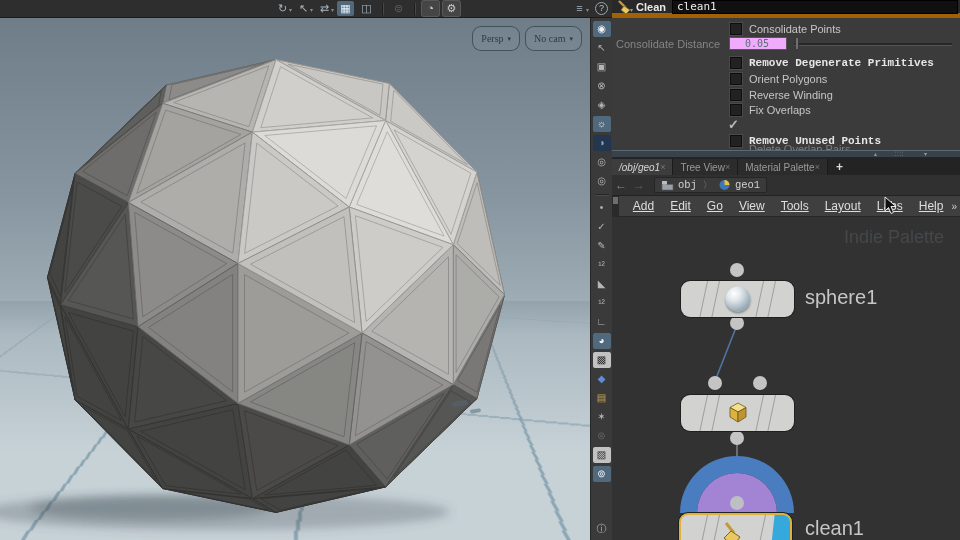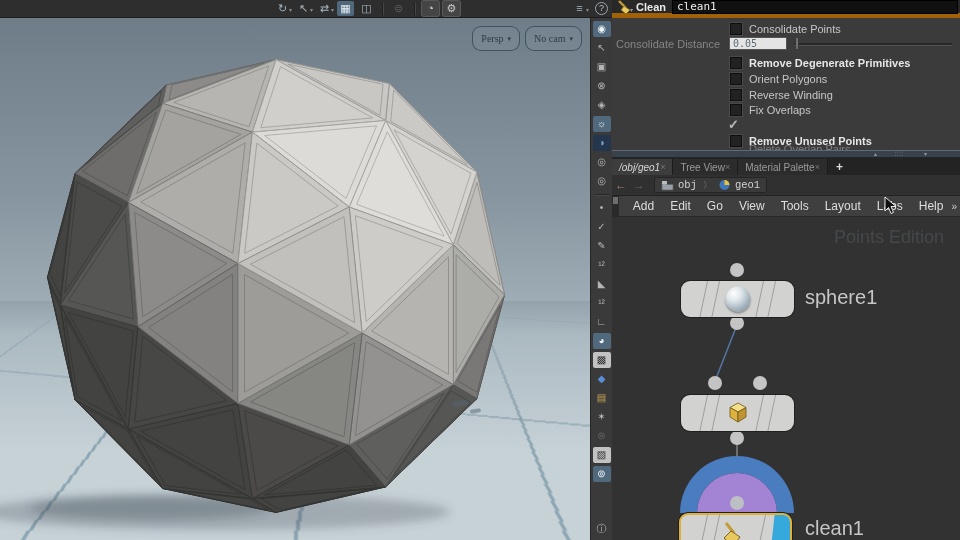--- a/index.html
+++ b/index.html
@@ -62,26 +62,26 @@
   #param-header .ntype { color:#e9e9e9; font-weight:bold; font-size:11px; margin:0 6px 0 3px; }
   .name-field { flex:1; height:14px; margin-right:2px; background:#101010; border:1px solid #000;
     color:#ececec; font-family:"DejaVu Sans Mono",monospace; font-size:11px; line-height:12px; padding:0 4px; }
   .hdr-caret { font-size:6px; color:#999; margin-left:-3px; align-self:flex-end; }
 
   #param-body { position:absolute; left:0; top:18px; width:348px; height:132px; background:#3b3b3b; }
   .prow { position:absolute; left:0; width:348px; height:14px; }
   .pcheck { position:absolute; left:118px; top:1px; width:12px; height:12px; background:#222;
     border:1px solid #0e0e0e; box-shadow:0 0 0 1px #4a4a4a; }
   .plab { position:absolute; left:137px; top:1px; font-size:11px; color:#c6c6c6; white-space:nowrap; }
-  .plab.b { font-weight:bold; color:#e6e6e6; }
+  .plab.b { font-weight:bold; color:#e6e6e6;font-family:Liberation Mono, monospace; }
   .plab.dis { color:#7e7e7e;margin-top:24px; }
   .plab-left { position:absolute; left:0; top:1px; width:108px; text-align:right; font-size:11px; color:#858585; }
-  .pfield { position:absolute; left:117px; top:0; width:58px; height:13px; background:#e5e5e5;
+  .pfield { position:absolute; left:117px; top:0; width:58px; height:13px; background:#f0abfc;
     border:1px solid #555; color:#5d6e77; font-family:"DejaVu Sans Mono",monospace; font-size:10px;
-    line-height:11px; padding:0 3px; }
+    line-height:11px; padding:0 15px; }
   .pslider { position:absolute; left:182px; top:6px; width:158px; height:2px; background:#272727;
     box-shadow:0 1px 0 #555; }
   .phandle { position:absolute; left:183px; top:0px; width:4px; height:13px; background:#6f6f6f;
     border:1px solid #3a3a3a; }
   .pcheckmark { position:absolute; left:116px; top:-1px; color:#b9b9b9; font-size:13px; font-weight:bold; }
 
   #pane-split { position:absolute; left:0; top:150px; width:348px; height:8px; background:#39424b;
     border-top:1px solid #5c6a75; border-bottom:1px solid #20262b; }
   #pane-split .g { position:absolute; top:0; font-size:6px; color:#8d98a1; line-height:7px; }
 
@@ -98,21 +98,21 @@
   .nav-arrow { font-size:12px; margin:0 3px; }
   .chipwrap { display:flex; align-items:center; background:#3a3a3a; border:1px solid #252525;
     border-radius:2px; height:16px; margin-left:6px; padding:0 6px; gap:4px; }
   .chipwrap .lbl { font-size:10.5px; color:#d2d2d2;font-family:Liberation Mono, monospace; }
   .chipsep { color:#8a8a8a; font-size:9px; margin:0 2px; }
 
   #menu-bar { position:absolute; left:0; top:196px; width:348px; height:21px; background:#3f3f3f;
     border-bottom:1px solid #272727; display:flex; align-items:center; }
   .menu-grip { width:7px; height:21px; background:#2a2a2a; margin-right:6px; position:relative; }
   .menu-grip::before { content:""; position:absolute; left:1px; top:1px; width:5px; height:7px; background:#6e6e6e; }
-  .mitem { font-size:12px; color:#dedede; padding:0 8px; }
+  .mitem { font-size:12px; color:#dedede; padding:0 8px;text-decoration:underline; }
   .moverflow { margin-left:auto; margin-right:3px; color:#cfcfcf; font-size:10px; }
 
   
   #network { position:absolute; left:0; top:217px; width:348px; height:323px; background:#323232; overflow:hidden; }
   #watermark { position:absolute; right:16px; top:10px; font-size:18px; color:#45484b; }
   #net-svg { position:absolute; left:0; top:0; }
   .node { position:absolute; width:113px; height:36px; background:#d2d2d0; border-radius:9px;
     box-shadow:0 0 0 1px #202020; overflow:hidden; }
   .node .stripe { position:absolute; top:-3px; width:1px; height:44px; background:#a09f9d; transform:rotate(12deg); }
   .node .nicon { position:absolute; left:50%; top:50%; transform:translate(-50%,-50%); }
@@ -425,21 +425,21 @@
         <span class="mitem">Go</span>
         <span class="mitem">View</span>
         <span class="mitem">Tools</span>
         <span class="mitem">Layout</span>
         <span class="mitem">Labs</span>
         <span class="mitem">Help</span>
         <span class="moverflow">»</span>
       </div>
 
     <div id="network">
-      <div id="watermark">Points Edition</div>
+      <div id="watermark">Indie Palette</div>
       <svg id="net-svg" width="348" height="323">
         <line x1="125" y1="108" x2="103" y2="164" stroke="#51749f" stroke-width="1.6"></line>
         <line x1="125" y1="223" x2="125" y2="284" stroke="#7d7d7d" stroke-width="1.6"></line>
         <path d="M 68 296 A 57 57 0 0 1 182 296 L 165 296 A 40 40 0 0 0 85 296 Z" fill="#4a7cc0"></path>
         <path d="M 85 296 A 40 40 0 0 1 165 296 Z" fill="#a383d4"></path>
         <circle cx="125" cy="53" r="7" fill="#c4c4c4"></circle>
         <circle cx="125" cy="106" r="7" fill="#c4c4c4"></circle>
         <circle cx="103" cy="166" r="7" fill="#c4c4c4"></circle>
         <circle cx="148" cy="166" r="7" fill="#c4c4c4"></circle>
         <circle cx="125" cy="221" r="7" fill="#c4c4c4"></circle>

